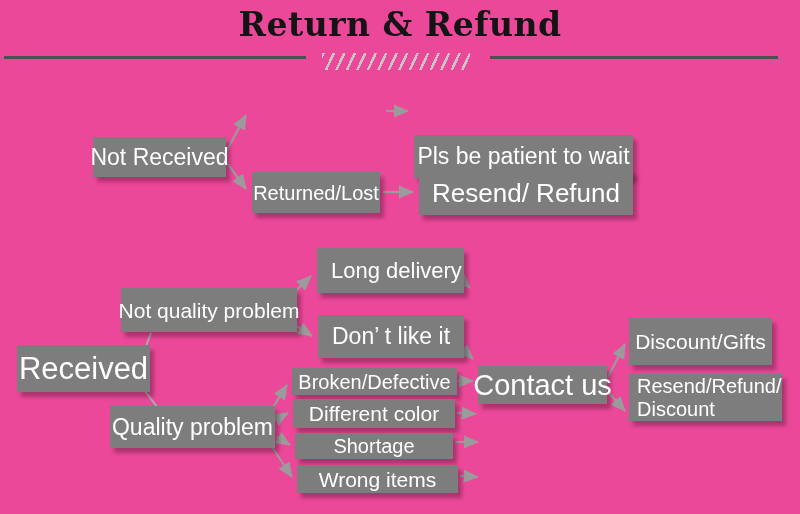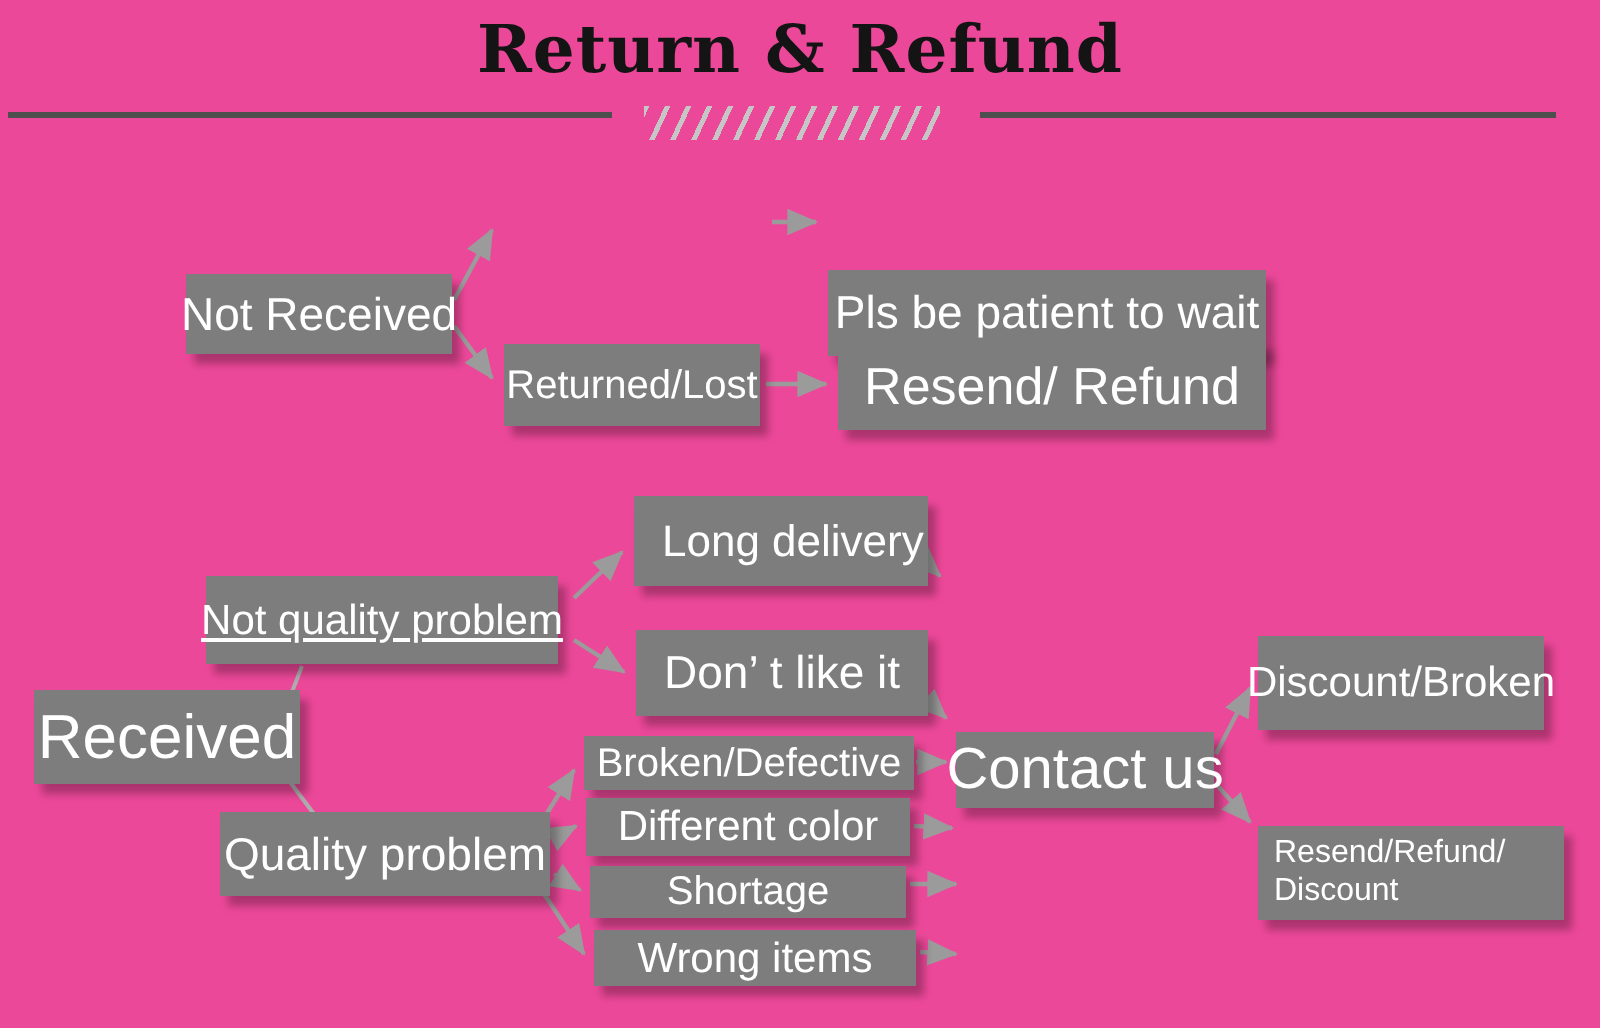--- a/index.html
+++ b/index.html
@@ -78,28 +78,28 @@
     <line x1="608" y1="377" x2="625" y2="344" marker-end="url(#ah)"></line>
     <line x1="608" y1="392" x2="625" y2="411" marker-end="url(#ah)"></line>
   </svg>
 
   <div class="node" style="left:93px;top:137px;width:133px;height:40px;font-size:23px;text-align:right;">Not Received</div>
   <div class="node" style="left:414px;top:89px;width:219px;height:43px;font-size:23px;margin-top:46px;">Pls be patient to wait</div>
   <div class="node" style="left:252px;top:172px;width:128px;height:41px;font-size:20px;">Returned/Lost</div>
   <div class="node" style="left:419px;top:170px;width:214px;height:45px;font-size:26px;">Resend/ Refund</div>
 
   <div class="node" style="left:17px;top:345px;width:133px;height:47px;font-size:31px;">Received</div>
-  <div class="node" style="left:103px;top:288px;width:176px;height:44px;font-size:21px;text-decoration:underline;">Not quality problem</div>
+  <div class="node" style="left:121px;top:288px;width:176px;height:44px;font-size:21px;">Not quality problem</div>
   <div class="node alignleft" style="left:317px;top:248px;width:133px;height:45px;font-size:22px;">Long delivery</div>
   <div class="node alignleft" style="left:318px;top:315px;width:132px;height:43px;font-size:23px;">Don’ t like it</div>
   <div class="node" style="left:110px;top:406px;width:165px;height:42px;font-size:23px;">Quality problem</div>
   <div class="node" style="left:292px;top:368px;width:165px;height:27px;font-size:20px;">Broken/Defective</div>
   <div class="node" style="left:293px;top:399px;width:162px;height:29px;font-size:21px;">Different color</div>
   <div class="node" style="left:295px;top:433px;width:158px;height:26px;font-size:20px;">Shortage</div>
   <div class="node" style="left:297px;top:465px;width:161px;height:28px;font-size:21px;">Wrong items</div>
   <div class="node" style="left:478px;top:366px;width:129px;height:38px;font-size:29px;">Contact us</div>
-  <div class="node" style="left:629px;top:318px;width:143px;height:47px;font-size:21px;">Discount/Broken</div>
-  <div class="node twoline" style="left:629px;top:413px;width:145px;height:47px;font-size:16px;">
+  <div class="node" style="left:629px;top:318px;width:143px;height:47px;font-size:21px;">Discount/Gifts</div>
+  <div class="node twoline" style="left:629px;top:374px;width:145px;height:47px;font-size:20px;">
     <span>Resend/Refund/</span>
     <span>Discount</span>
   </div>
 
 </div>
 
 </body></html>

